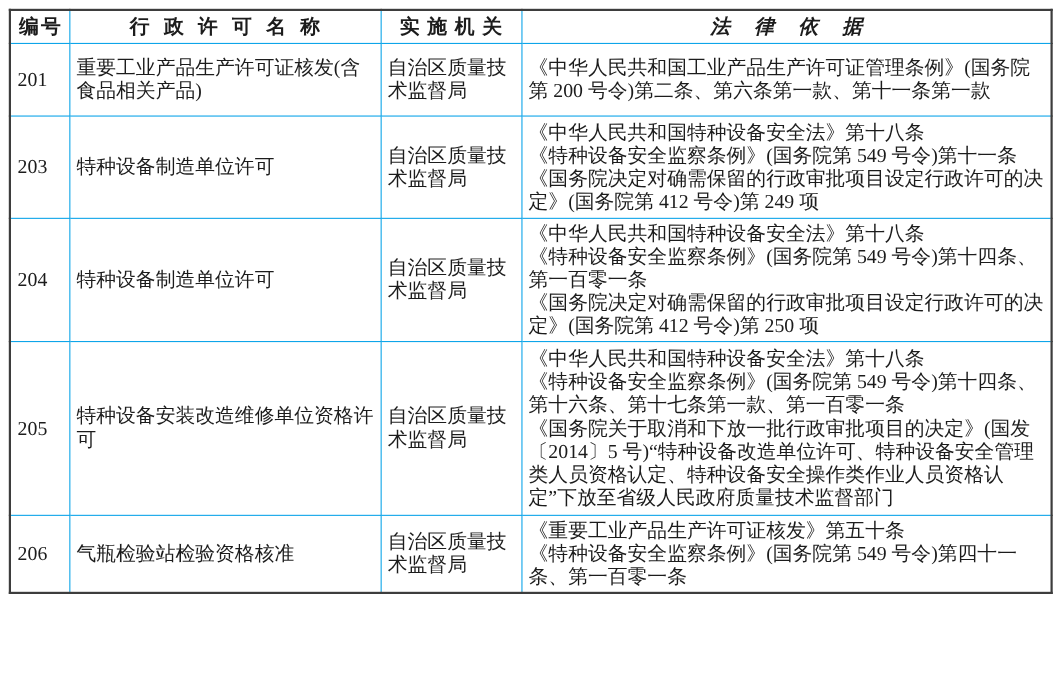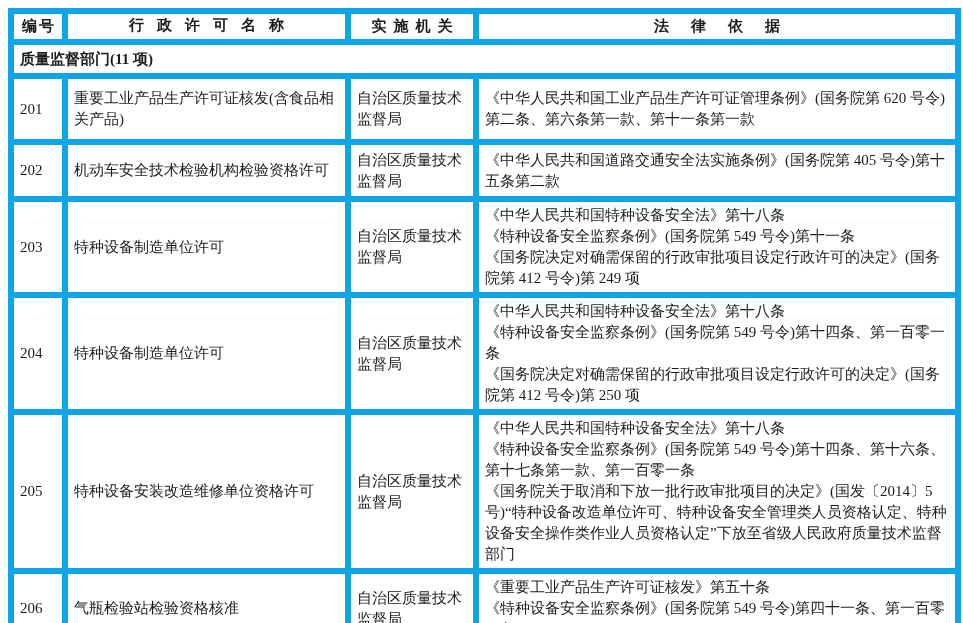--- a/index.html
+++ b/index.html
@@ -17,40 +17,40 @@
     padding: 8px;
   }
   table.license-table {
     border-collapse: collapse;
     table-layout: fixed;
     width: 947px;
     border: 2px solid #3d3d3d;
   }
   table.license-table th,
   table.license-table td {
-    border: 6px solid #0ea5e9;
+    border: 1px solid #0ea5e9;
     vertical-align: middle;
-    font-size: 15px;
+    font-size: 18px;
     line-height: 21px;
     padding: 3px 6px;
     box-sizing: border-box;
     word-break: break-all;
     overflow-wrap: break-word;
   }
   tr.header-row { height: 30px; }
   tr.header-row th {
     font-weight: bold;
     text-align: center;
     padding: 2px 2px;
     white-space: nowrap;
   }
   th.h-id    { letter-spacing: 2px;  text-indent: 2px; }
-  th.h-name  { letter-spacing: 13px; text-indent: 13px; font-family: Liberation Mono, monospace; }
+  th.h-name  { letter-spacing: 13px; text-indent: 13px; }
   th.h-org   { letter-spacing: 7px;  text-indent: 7px; }
-  th.h-law   { letter-spacing: 22px; text-indent: 22px; }
+  th.h-law   { letter-spacing: 22px; text-indent: 22px; font-style: italic; }
   tr.section-row { height: 34px; }
   tr.section-row td {
     font-weight: bold;
     text-align: left;
     padding-left: 6px;
   }
   td.cell-id {
     text-align: left;
     font-size: 14px;
     font-family: "Liberation Serif", "DejaVu Serif", serif;
@@ -73,38 +73,27 @@
     </colgroup>
     <thead>
       <tr class="header-row">
         <th class="h-id">编号</th>
         <th class="h-name">行政许可名称</th>
         <th class="h-org">实施机关</th>
         <th class="h-law">法律依据</th>
       </tr>
     </thead>
     <tbody id="table-body">
-      <tr class="section-row">
-        <td colspan="4">质量监督部门(11 项)</td>
-      </tr>
 
     <tr style="height: 66px;">
           <td class="cell-id">201</td>
           <td class="cell-name">重要工业产品生产许可证核发(含食品相关产品)</td>
           <td class="cell-org">自治区质量技术监督局</td>
           <td class="cell-law">
-            <div class="law-line">《中华人民共和国工业产品生产许可证管理条例》(国务院第 620 号令)第二条、第六条第一款、第十一条第一款</div>
-          </td>
-        </tr>
-        <tr style="height: 57px;">
-          <td class="cell-id">202</td>
-          <td class="cell-name">机动车安全技术检验机构检验资格许可</td>
-          <td class="cell-org">自治区质量技术监督局</td>
-          <td class="cell-law">
-            <div class="law-line">《中华人民共和国道路交通安全法实施条例》(国务院第 405 号令)第十五条第二款</div>
+            <div class="law-line">《中华人民共和国工业产品生产许可证管理条例》(国务院第 200 号令)第二条、第六条第一款、第十一条第一款</div>
           </td>
         </tr>
         <tr style="height: 93px;">
           <td class="cell-id">203</td>
           <td class="cell-name">特种设备制造单位许可</td>
           <td class="cell-org">自治区质量技术监督局</td>
           <td class="cell-law">
             <div class="law-line">《中华人民共和国特种设备安全法》第十八条</div>
             <div class="law-line">《特种设备安全监察条例》(国务院第 549 号令)第十一条</div>
             <div class="law-line">《国务院决定对确需保留的行政审批项目设定行政许可的决定》(国务院第 412 号令)第 249 项</div>

